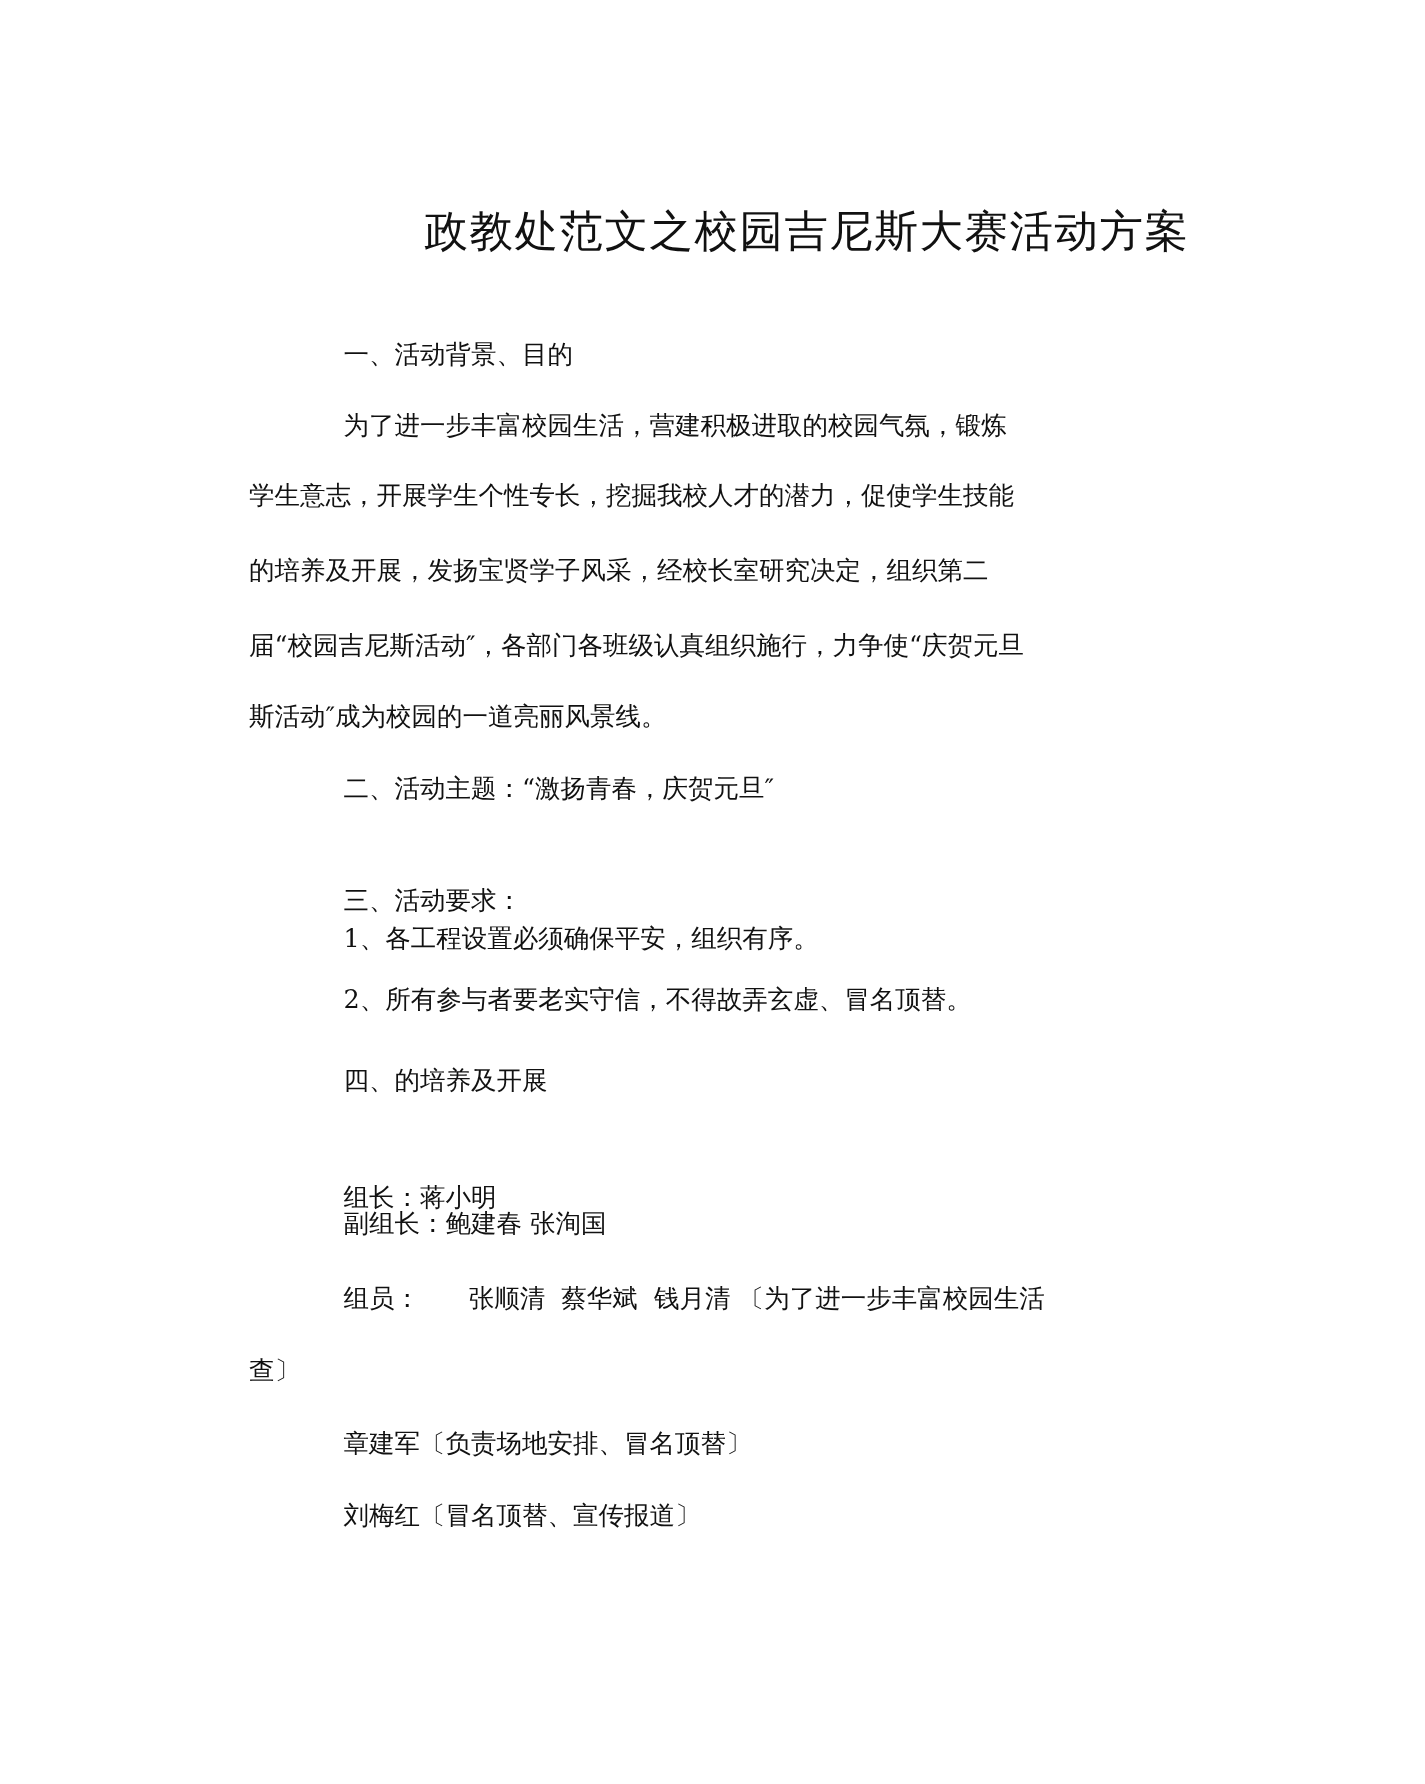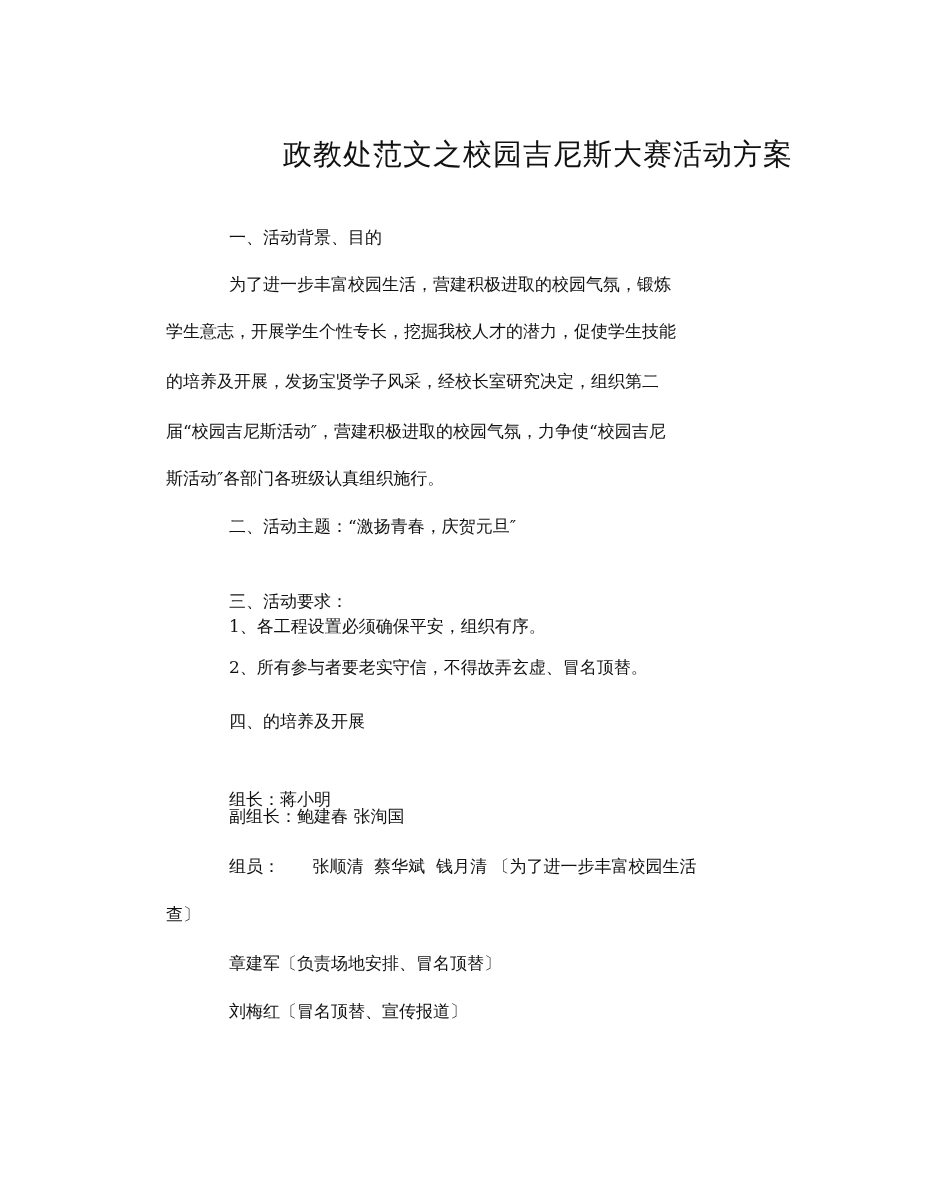--- a/index.html
+++ b/index.html
@@ -15,22 +15,22 @@
 <body>
 
 <div>
   <div class="title">政教处范文之校园吉尼斯大赛活动方案</div>
 
   <div class="line ind" style="top:222px">一、活动背景、目的</div>
 
   <div class="line ind" style="top:269px">为了进一步丰富校园生活，营建积极进取的校园气氛，锻炼</div>
   <div class="line flush" style="top:316px">学生意志，开展学生个性专长，挖掘我校人才的潜力，促使学生技能</div>
   <div class="line flush" style="top:366px">的培养及开展，发扬宝贤学子风采，经校长室研究决定，组织第二</div>
-  <div class="line flush" style="top:416px">届“校园吉尼斯活动″，营建积极进取的校园气氛，力争使“校园吉尼</div>
-  <div class="line flush" style="top:463px">斯活动″各部门各班级认真组织施行。</div>
+  <div class="line flush" style="top:416px">届“校园吉尼斯活动″，各部门各班级认真组织施行，力争使“庆贺元旦</div>
+  <div class="line flush" style="top:463px">斯活动″成为校园的一道亮丽风景线。</div>
 
   <div class="line ind" style="top:511px">二、活动主题：“激扬青春，庆贺元旦″</div>
   <div class="line ind" style="top:586px">三、活动要求：</div>
   <div class="line ind" style="top:611px">1、各工程设置必须确保平安，组织有序。</div>
   <div class="line ind" style="top:652px">2、所有参与者要老实守信，不得故弄玄虚、冒名顶替。</div>
 
   <div class="line ind" style="top:706px">四、的培养及开展</div>
   <div class="line ind" style="top:784px">组长：蒋小明</div>
   <div class="line ind" style="top:801px">副组长：鲍建春 张洵国</div>
   <div class="line ind" style="top:851px; white-space:pre">组员：      张顺清  蔡华斌  钱月清 〔为了进一步丰富校园生活</div>

